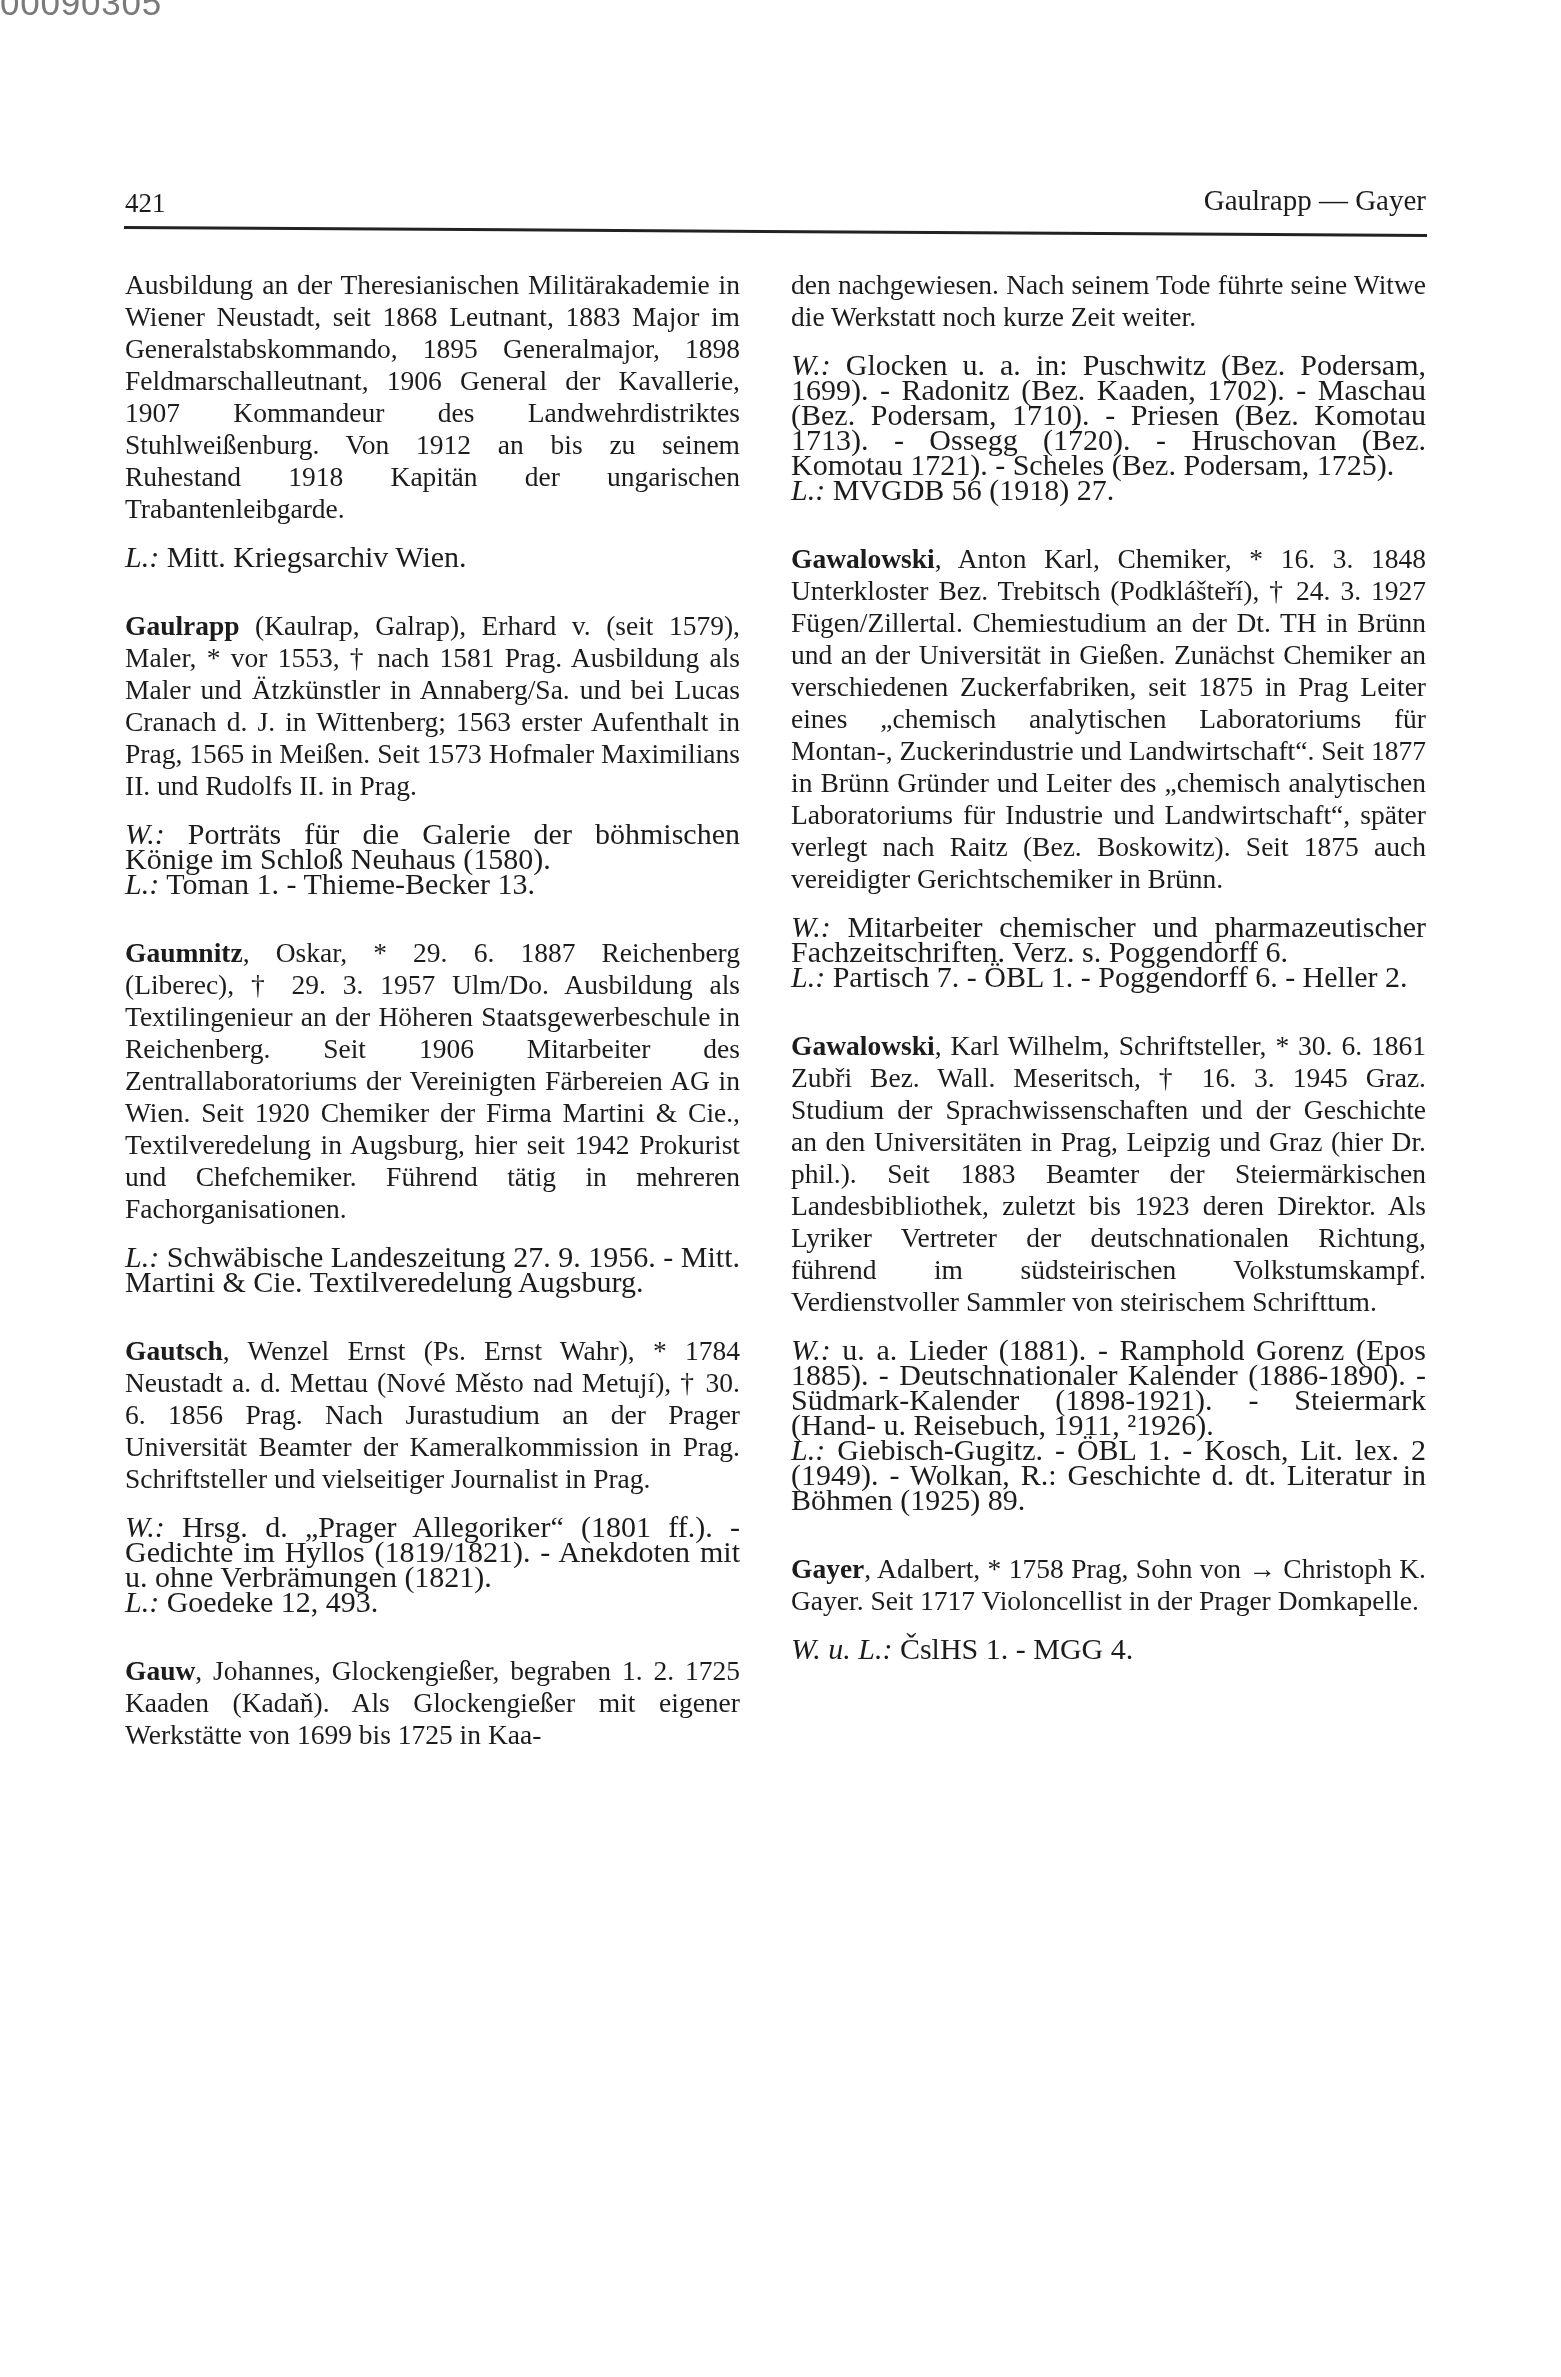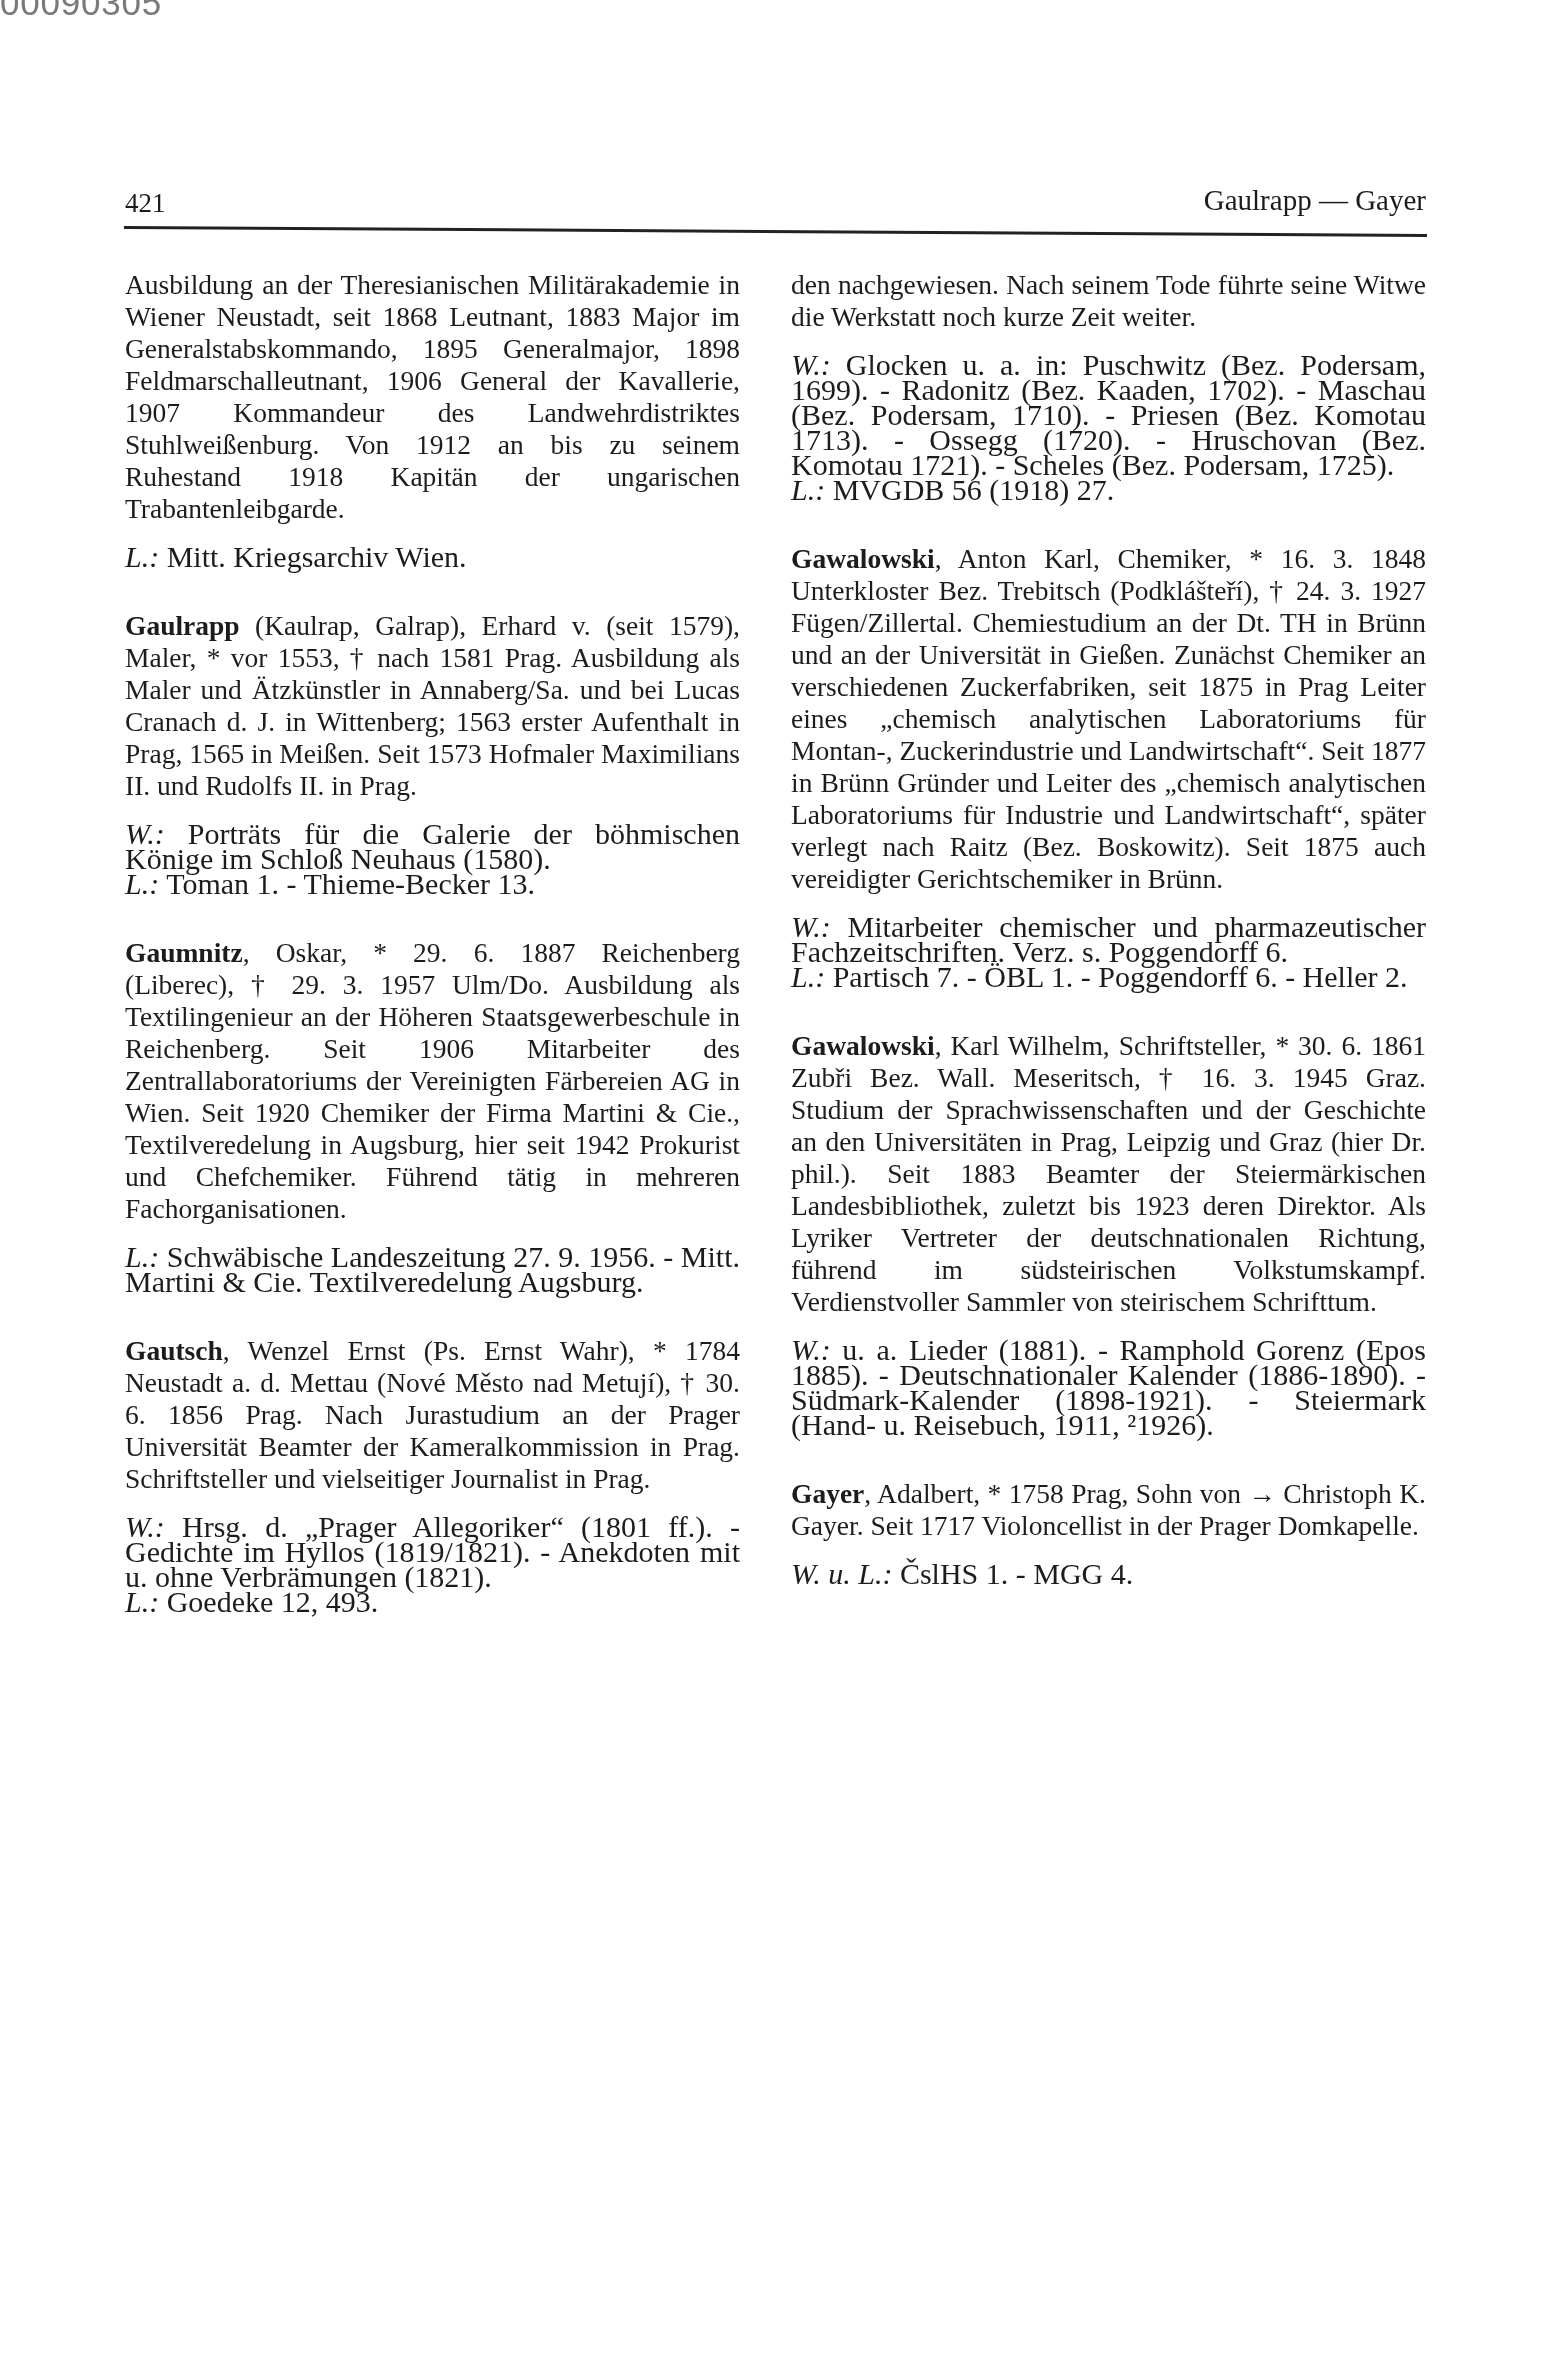--- a/index.html
+++ b/index.html
@@ -70,38 +70,42 @@
     <p class="para"><span class="lemma">Gaumnitz</span><span>, Oskar, * 29. 6. 1887 Reichenberg (Liberec), † 29. 3. 1957 Ulm/Do. Ausbildung als Textilingenieur an der Höheren Staatsgewerbeschule in Reichenberg. Seit 1906 Mitarbeiter des Zentrallaboratoriums der Vereinigten Färbereien AG in Wien. Seit 1920 Chemiker der Firma Martini &amp; Cie., Textilveredelung in Augsburg, hier seit 1942 Prokurist und Chefchemiker. Führend tätig in mehreren Fachorganisationen.</span></p>
     <p class="note"><span class="abbr">L.:</span> <span>Schwäbische Landeszeitung 27. 9. 1956. - Mitt. Martini &amp; Cie. Textilveredelung Augsburg.</span></p>
   </div>
 
   <div class="entry">
     <p class="para"><span class="lemma">Gautsch</span><span>, Wenzel Ernst (Ps. Ernst Wahr), * 1784 Neustadt a. d. Mettau (Nové Město nad Metují), † 30. 6. 1856 Prag. Nach Jurastudium an der Prager Universität Beamter der Kameralkommission in Prag. Schriftsteller und vielseitiger Journalist in Prag.</span></p>
     <p class="note"><span class="abbr">W.:</span> <span>Hrsg. d. „Prager Allegoriker“ (1801 ff.). - Gedichte im Hyllos (1819/1821). - Anekdoten mit u. ohne Verbrämungen (1821).</span></p>
     <p class="note"><span class="abbr">L.:</span> <span>Goedeke 12, 493.</span></p>
   </div>
 
+  <div class="entry">
+    <p class="para"><span class="lemma">Gauw</span><span>, Johannes, Glockengießer, begraben 1. 2. 1725 Kaaden (Kadaň). Als Glockengießer mit eigener Werkstätte von 1699 bis 1725 in Kaa-</span></p>
+  </div>
 </div>
 
 <div class="column col-right">
   <div class="entry">
     <p class="para">den nachgewiesen. Nach seinem Tode führte seine Witwe die Werkstatt noch kurze Zeit weiter.</p>
     <p class="note"><span class="abbr">W.:</span> <span>Glocken u. a. in: Puschwitz (Bez. Podersam, 1699). - Radonitz (Bez. Kaaden, 1702). - Maschau (Bez. Podersam, 1710). - Priesen (Bez. Komotau 1713). - Ossegg (1720). - Hruschovan (Bez. Komotau 1721). - Scheles (Bez. Podersam, 1725).</span></p>
     <p class="note"><span class="abbr">L.:</span> <span>MVGDB 56 (1918) 27.</span></p>
   </div>
 
   <div class="entry">
     <p class="para"><span class="lemma">Gawalowski</span><span>, Anton Karl, Chemiker, * 16. 3. 1848 Unterkloster Bez. Trebitsch (Podklášteří), † 24. 3. 1927 Fügen/Zillertal. Chemiestudium an der Dt. TH in Brünn und an der Universität in Gießen. Zunächst Chemiker an verschiedenen Zuckerfabriken, seit 1875 in Prag Leiter eines „chemisch analytischen Laboratoriums für Montan-, Zuckerindustrie und Landwirtschaft“. Seit 1877 in Brünn Gründer und Leiter des „chemisch analytischen Laboratoriums für Industrie und Landwirtschaft“, später verlegt nach Raitz (Bez. Boskowitz). Seit 1875 auch vereidigter Gerichtschemiker in Brünn.</span></p>
     <p class="note"><span class="abbr">W.:</span> <span>Mitarbeiter chemischer und pharmazeutischer Fachzeitschriften. Verz. s. Poggendorff 6.</span></p>
     <p class="note"><span class="abbr">L.:</span> <span>Partisch 7. - ÖBL 1. - Poggendorff 6. - Heller 2.</span></p>
   </div>
 
   <div class="entry">
     <p class="para"><span class="lemma">Gawalowski</span><span>, Karl Wilhelm, Schriftsteller, * 30. 6. 1861 Zubři Bez. Wall. Meseritsch, † 16. 3. 1945 Graz. Studium der Sprachwissenschaften und der Geschichte an den Universitäten in Prag, Leipzig und Graz (hier Dr. phil.). Seit 1883 Beamter der Steiermärkischen Landesbibliothek, zuletzt bis 1923 deren Direktor. Als Lyriker Vertreter der deutschnationalen Richtung, führend im südsteirischen Volkstumskampf. Verdienstvoller Sammler von steirischem Schrifttum.</span></p>
     <p class="note"><span class="abbr">W.:</span> <span>u. a. Lieder (1881). - Ramphold Gorenz (Epos 1885). - Deutschnationaler Kalender (1886-1890). - Südmark-Kalender (1898-1921). - Steiermark (Hand- u. Reisebuch, 1911, ²1926).</span></p>
+    <p class="note"><span class="abbr">L.:</span> <span>Giebisch-Gugitz. - ÖBL 1. - Kosch, Lit. lex. 2 (1949). - Wolkan, R.: Geschichte d. dt. Literatur in Böhmen (1925) 89.</span></p>
   </div>
 
   <div class="entry">
     <p class="para"><span class="lemma">Gayer</span><span>, Adalbert, * 1758 Prag, Sohn von → Christoph K. Gayer. Seit 1717 Violoncellist in der Prager Domkapelle.</span></p>
     <p class="note"><span class="abbr">W. u. L.:</span> <span>ČslHS 1. - MGG 4.</span></p>
   </div>
 </div>
 
 
 </body></html>

